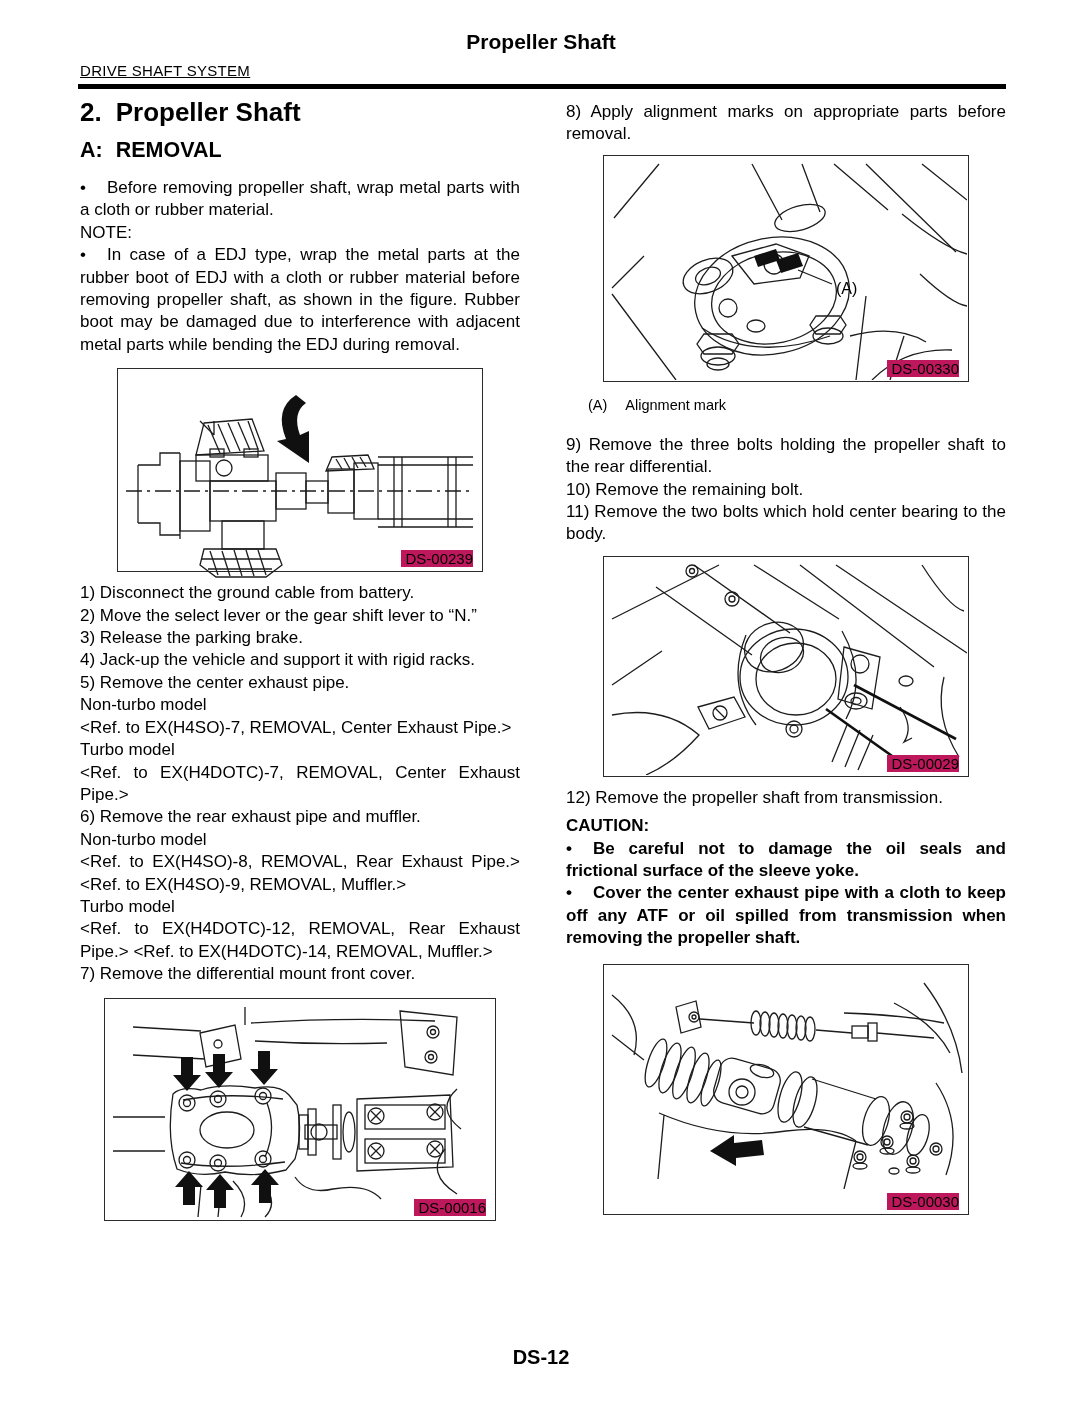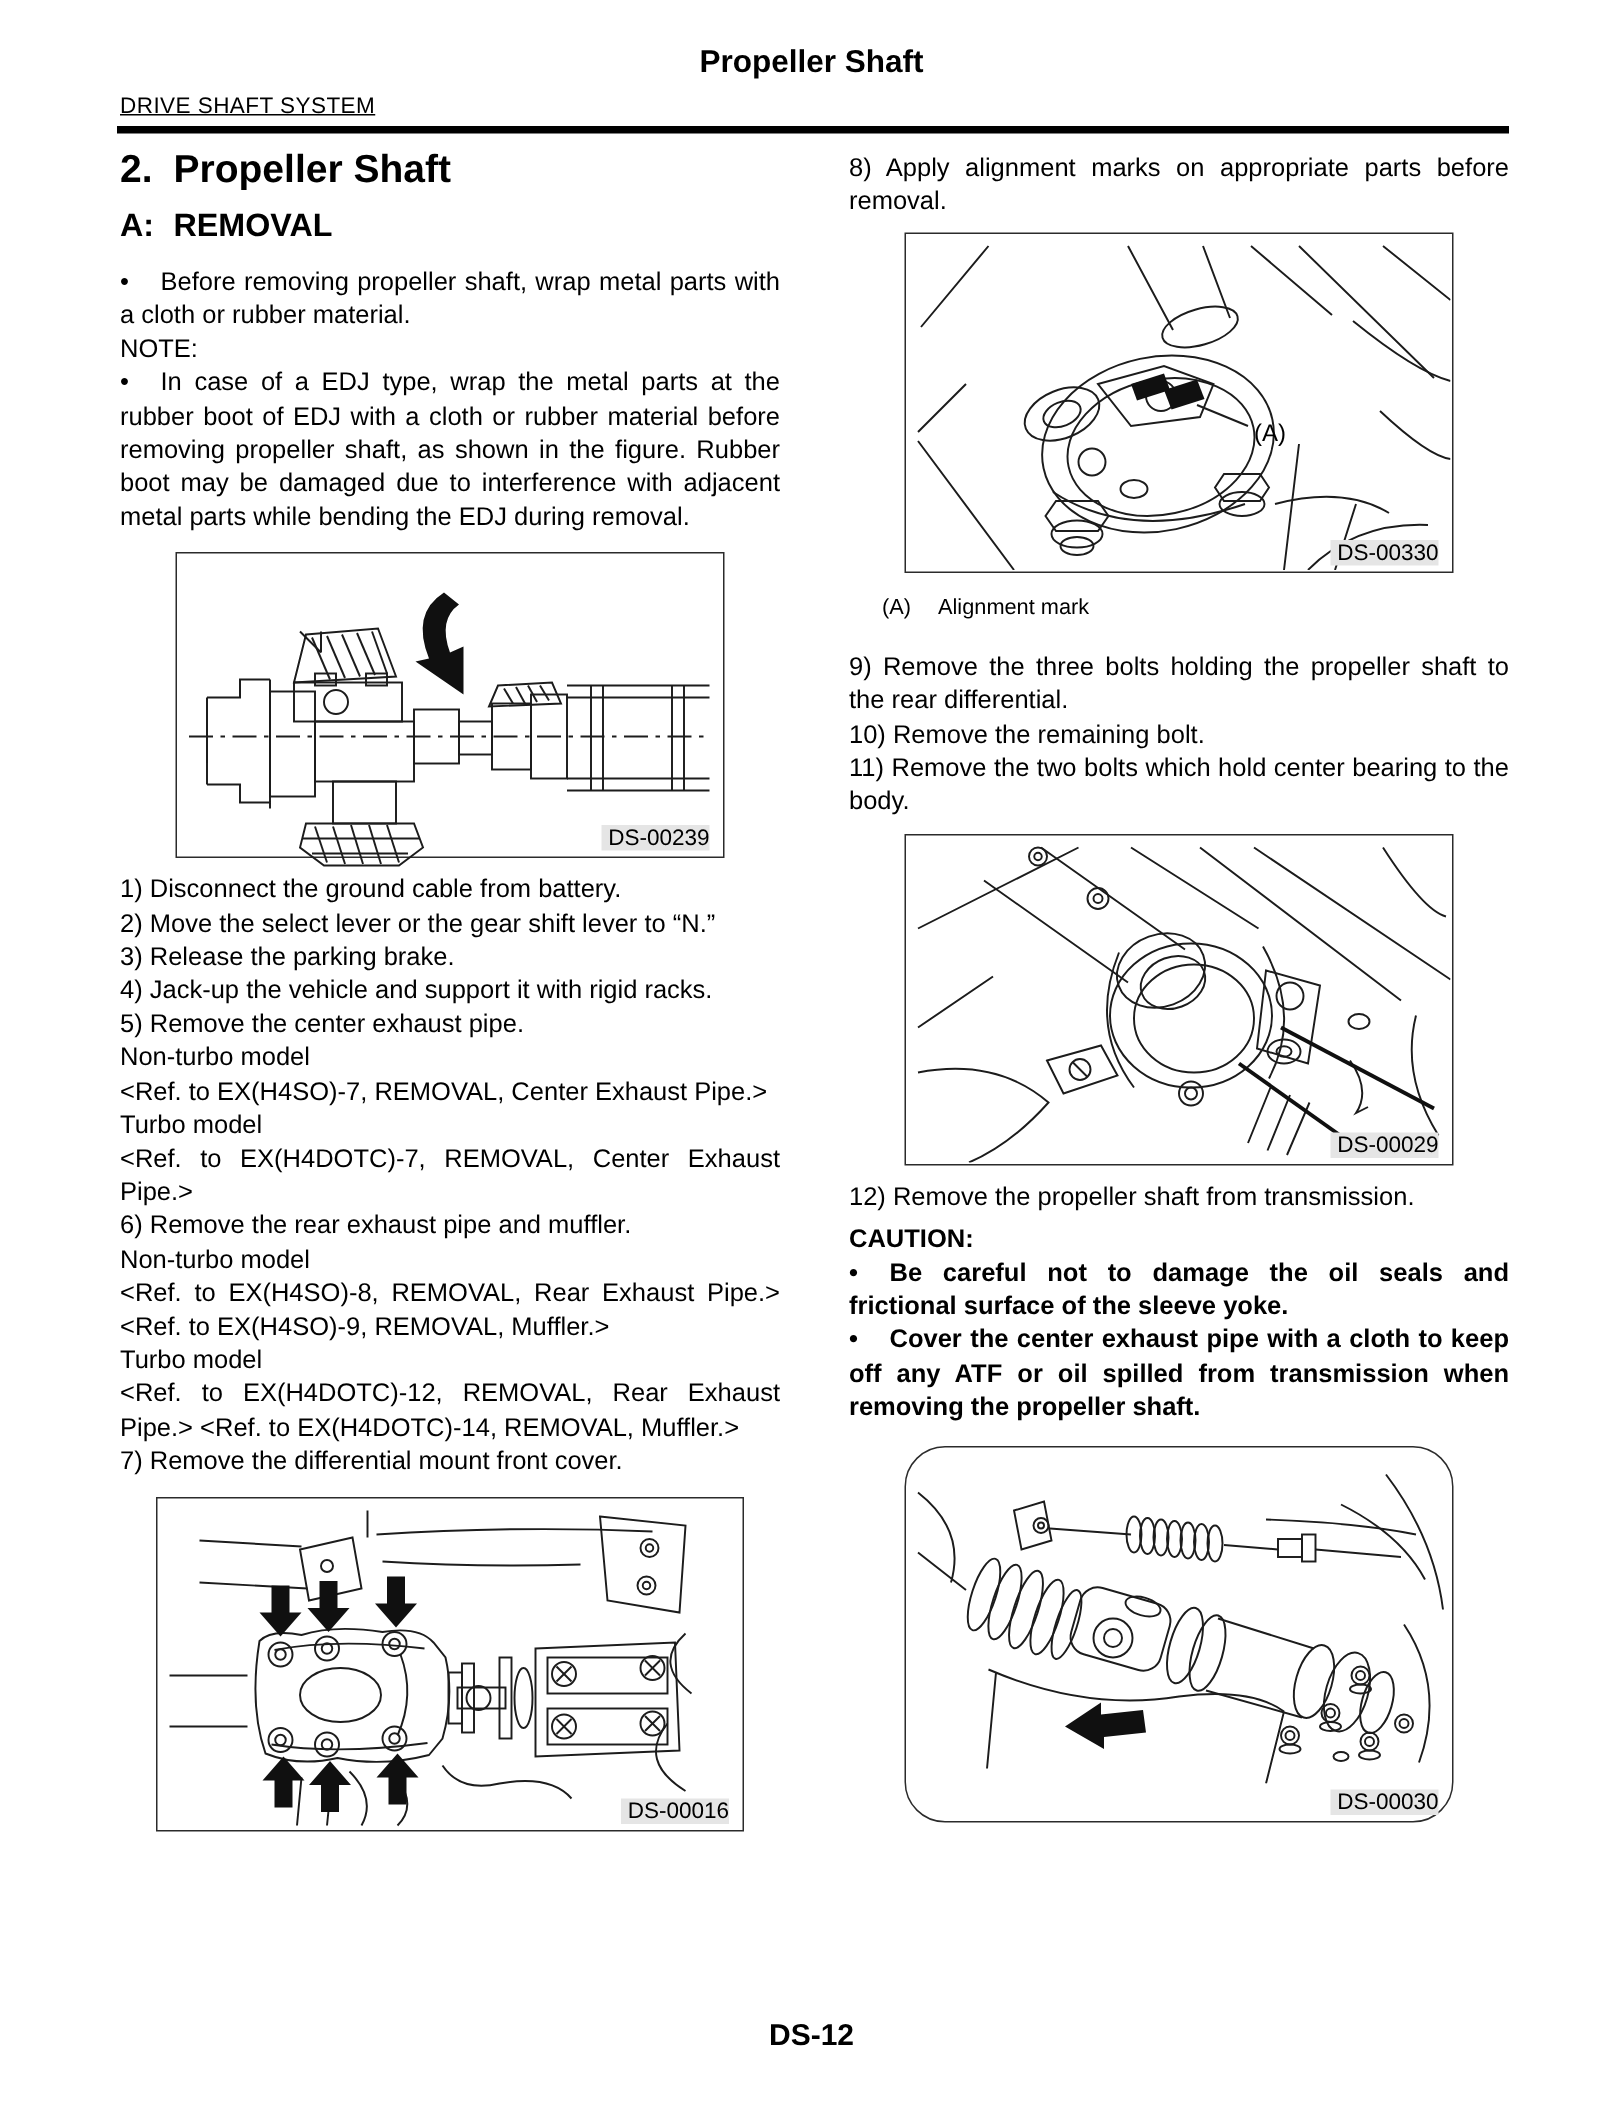--- a/index.html
+++ b/index.html
@@ -34,21 +34,21 @@
   .marker { display:inline-block; width:27px; }
   .caution-head { font-weight:bold; margin-top:6px; }
   .caution .para { font-weight:bold; }
   .figure {
     position:relative; margin:12px auto 10px auto;
     border:1.6px solid #2b2b2b; background:#fff; box-sizing:border-box;
   }
   .figure svg { position:absolute; left:0; top:0; }
   .fig-label {
     position:absolute; right:9px; bottom:4px; font-size:15px;
-    background:#e5e5e5; padding-left:4px;
+    background:#be185d; padding-left:4px;
   }
   .caption { font-size:14.5px; margin:15px 0 21px 22px; }
   .caption .cap-label { margin-right:18px; }
   .page-number {
     position:absolute; top:1346px; left:0; width:1082px;
     text-align:center; font-size:20px; font-weight:bold;
   }
   .ln { stroke:#1c1c1c; stroke-width:1.3; fill:none; }
   .blk { fill:#101010; stroke:none; }
 </style>
@@ -300,21 +300,21 @@
     <div class="fig-label">DS-00029</div>
   </div>
 
   <p class="para" style="margin-top:10px;">12) Remove the propeller shaft from transmission.</p>
   <div class="caution">
     <p class="para caution-head">CAUTION:</p>
     <p class="para"><span class="marker">•</span><span>Be careful not to damage the oil seals and frictional surface of the sleeve yoke.</span></p>
     <p class="para"><span class="marker">•</span><span>Cover the center exhaust pipe with a cloth to keep off any ATF or oil spilled from transmission when removing the propeller shaft.</span></p>
   </div>
 
-  <div class="figure" style="width:366px;height:251px;margin-top:14px;border-radius:27px;">
+  <div class="figure" style="width:366px;height:251px;margin-top:14px;">
     <svg width="363" height="224" viewBox="0 0 363 224">
       <g class="ln">
 
         <path d="M72,42 L92,36 L97,62 L77,68 Z"></path>
         <circle cx="90" cy="52" r="5"></circle>
           <circle cx="90" cy="52" r="2"></circle>
         <path d="M96,54 L150,58"></path>
         <ellipse cx="152" cy="58" rx="5" ry="12"></ellipse>
           <ellipse cx="161" cy="59" rx="5" ry="12"></ellipse>
         <ellipse cx="170" cy="60" rx="5" ry="12"></ellipse>

